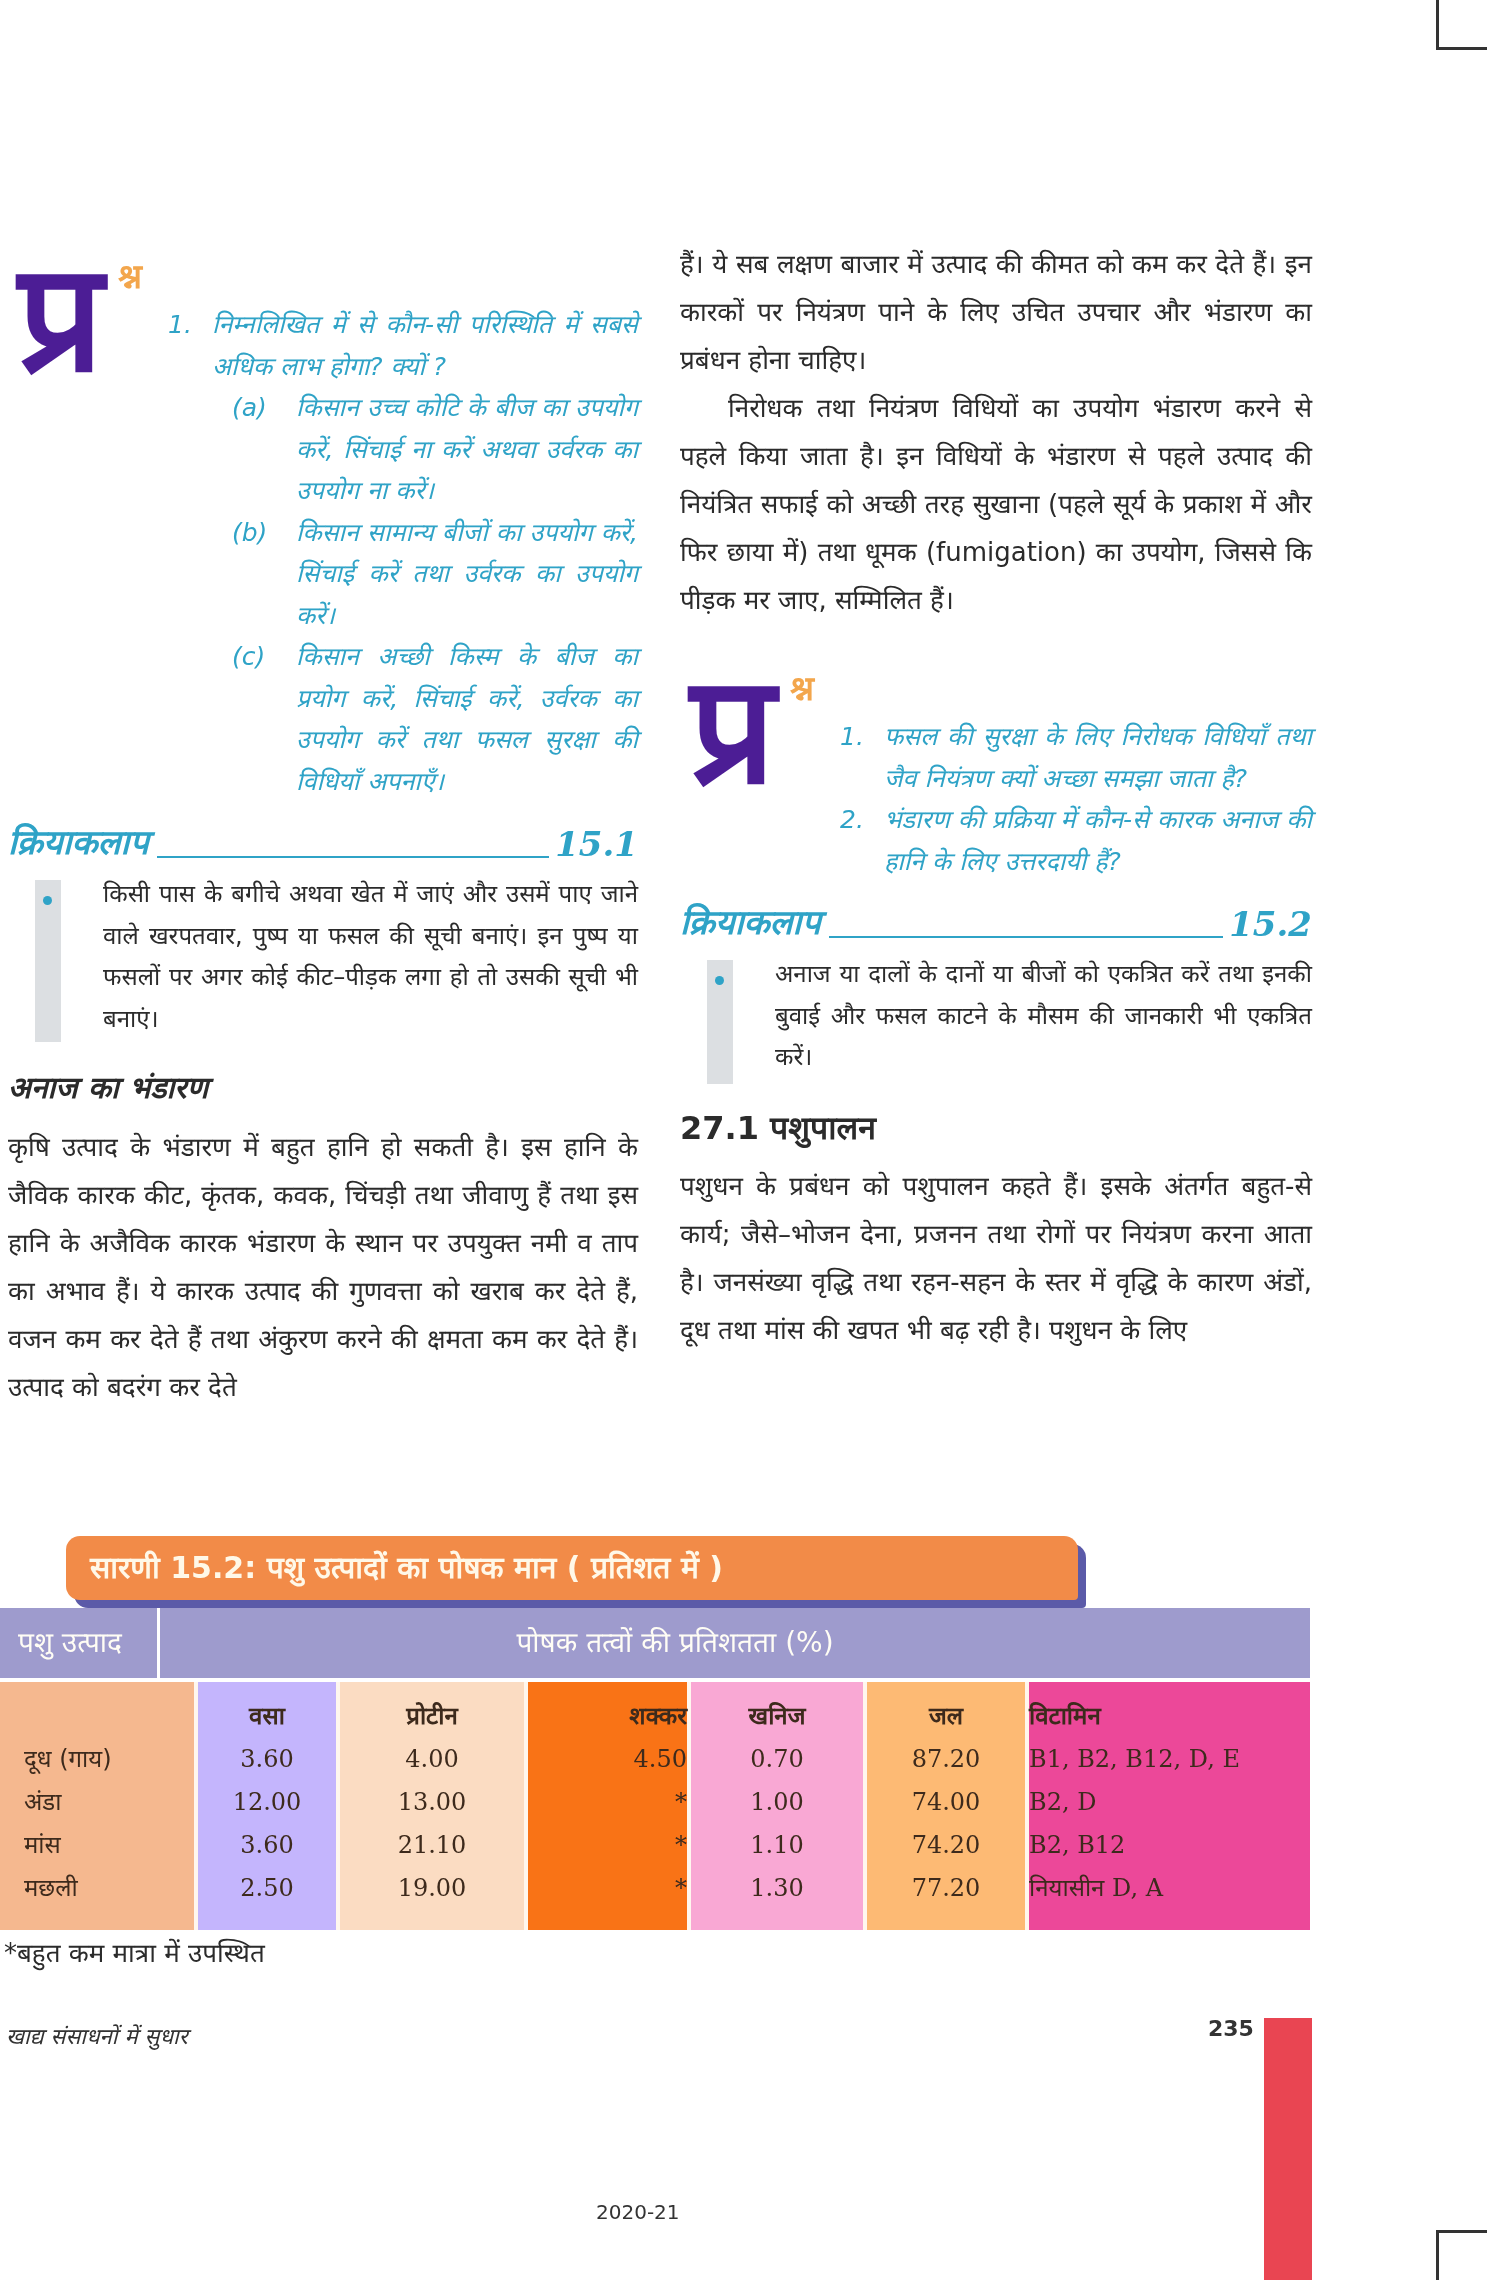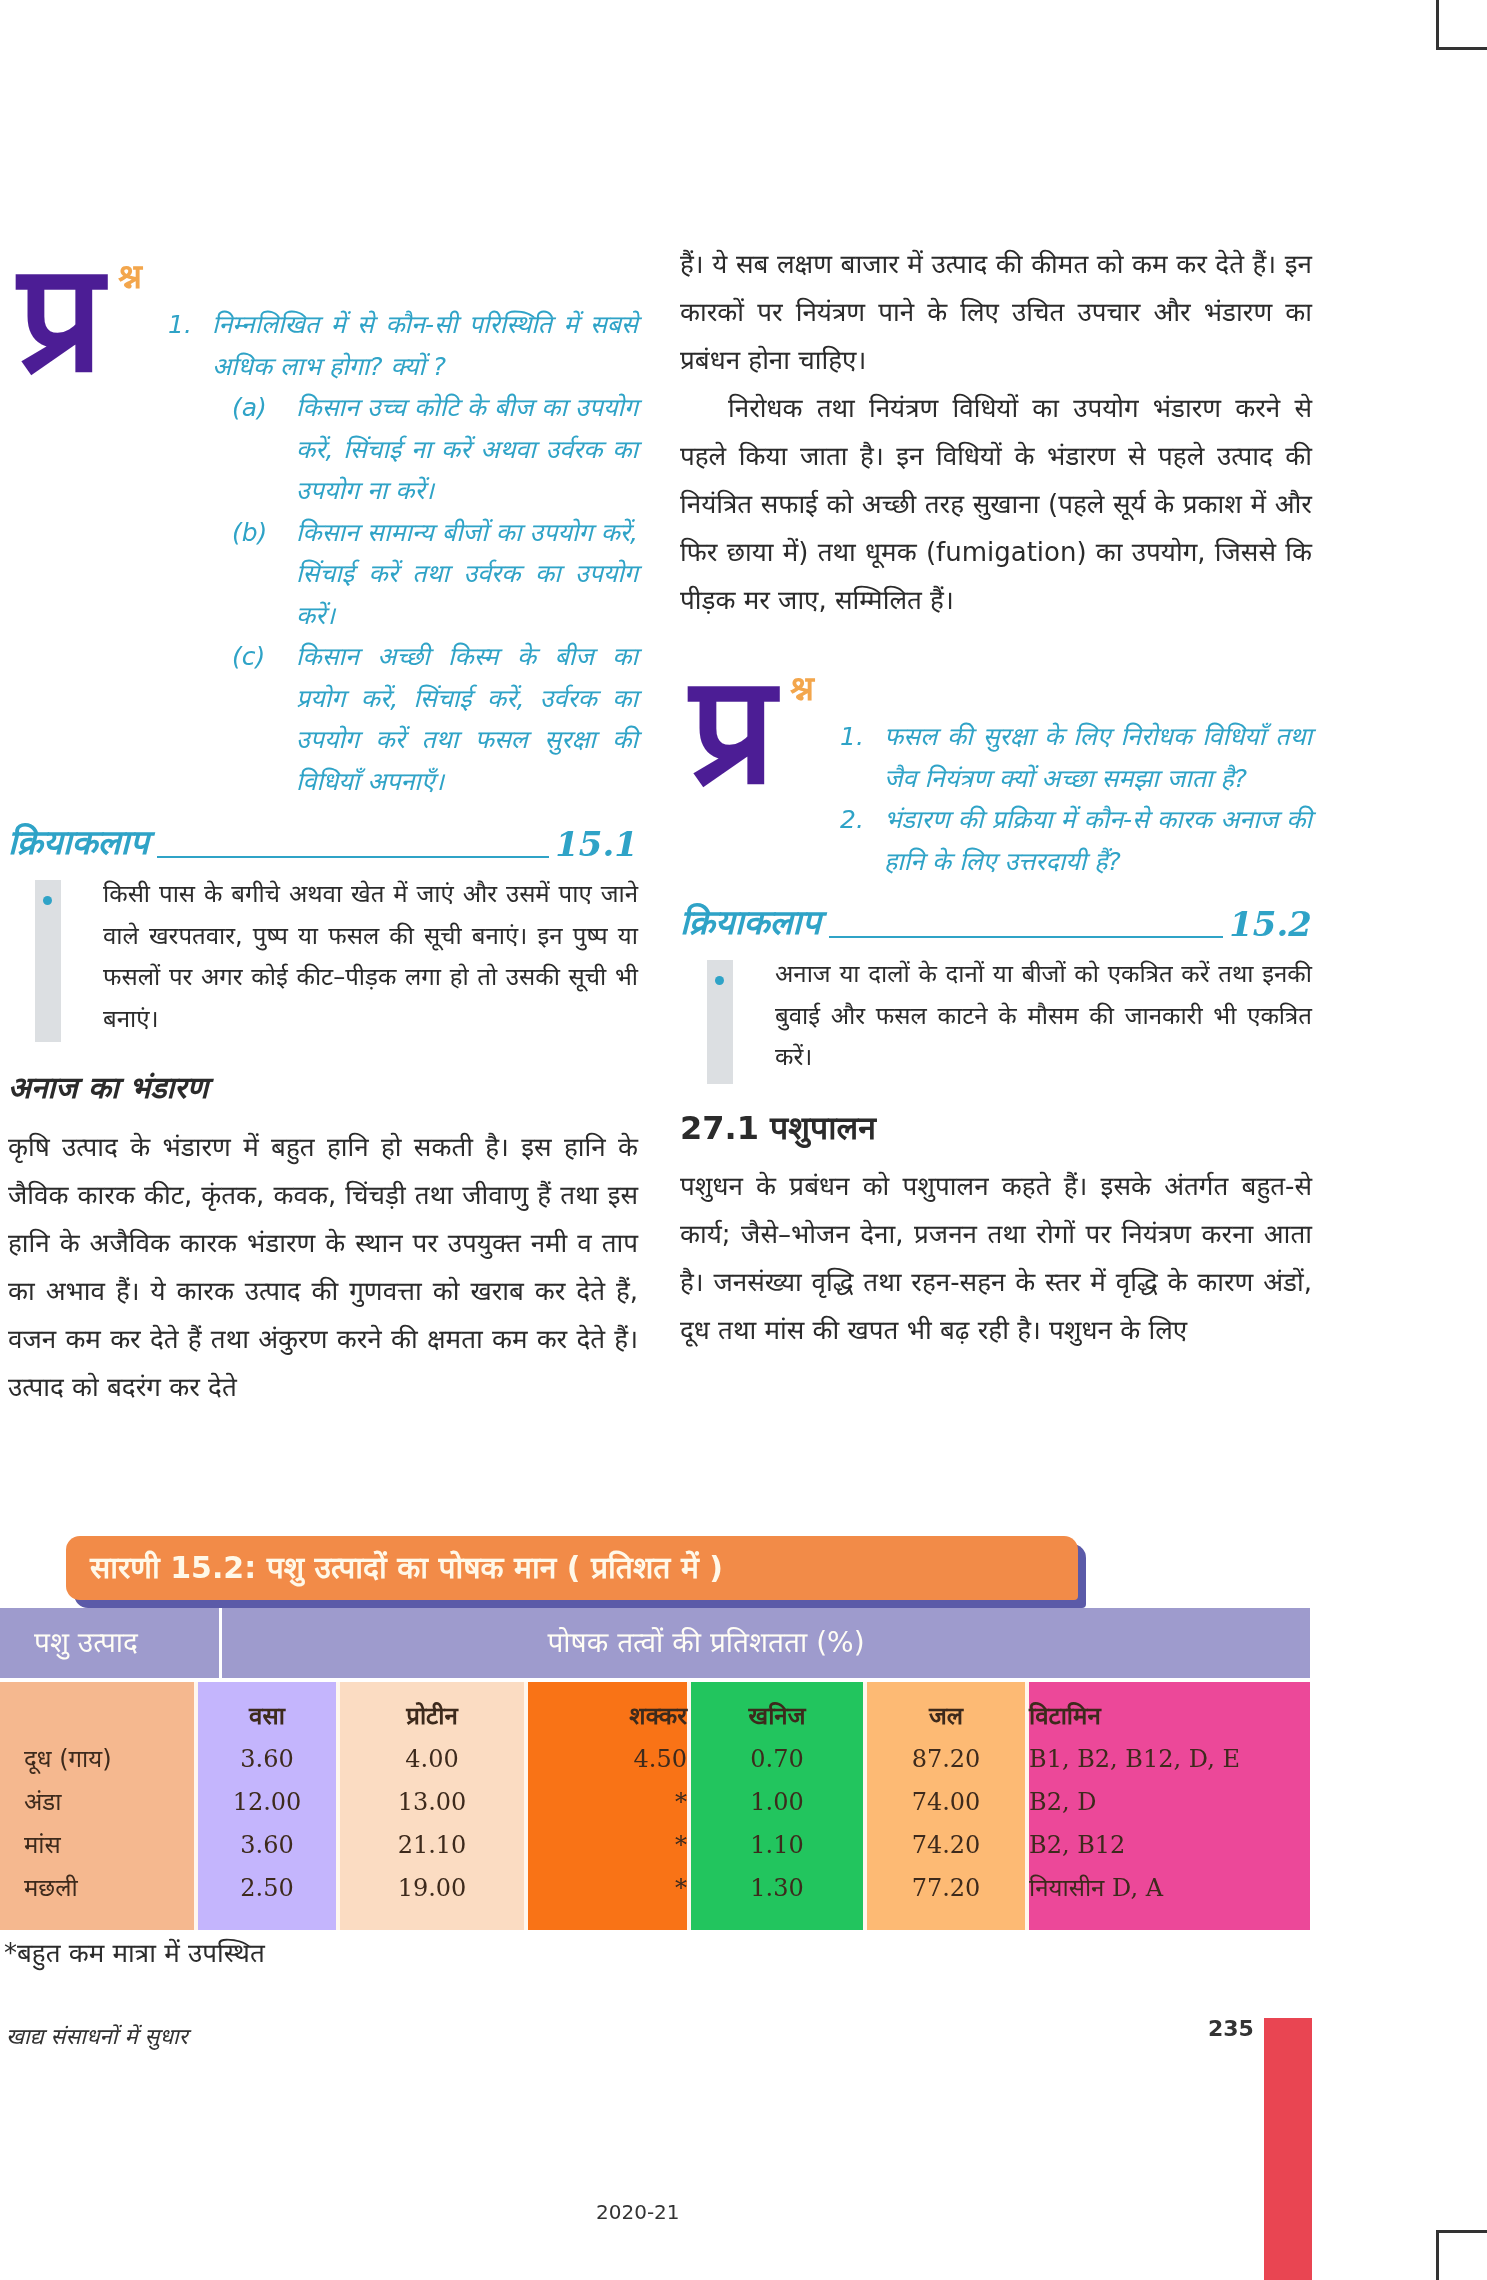--- a/index.html
+++ b/index.html
@@ -47,33 +47,33 @@
   p.body { font-size: 26px; line-height: 48px; margin: 0; text-align: justify; }
   p.indent { text-indent: 48px; }
 
   
   .tbl-title { position: absolute; left: 66px; top: 1536px; width: 1012px; height: 64px;
     background: #f28b48; border-radius: 14px 14px 4px 14px; color: #fff8e8; font-size: 30px;
     font-weight: bold; line-height: 64px; padding-left: 24px; box-sizing: border-box;
     box-shadow: 8px 8px 0 #5b5aa8; }
   .tbl { position: absolute; left: 0; top: 1608px; width: 1310px; }
   .tbl-head { display: flex; height: 70px; background: #9e9bcd; color: #fffdf5; font-size: 28px; }
-  .th-product { width: 222px; border-right: 3px solid #fff; line-height: 70px; padding-left: 34px; box-sizing: border-box; }
+  .th-product { width: 160px; border-right: 3px solid #fff; line-height: 70px; padding-left: 18px; box-sizing: border-box; }
   .th-pct { flex: 1; text-align: center; line-height: 70px; padding-right: 120px; }
   .tbl-sep { height: 4px; background: #fff; }
   .tbl-body { display: flex; height: 248px; font-family: "DejaVu Serif", serif; font-size: 24px; color: #3d2a1c; }
   .tcol { box-sizing: border-box; border-right: 4px solid #fff7ee; padding-top: 12px; }
   .tcol .hdr { font-family: "DejaVu Sans", sans-serif; font-weight: bold; font-size: 24px; height: 44px; line-height: 44px; }
   .tcol .cell { height: 43px; line-height: 43px; }
   .c-prod { width: 198px; background: #f5b88f; padding-left: 24px; font-family: "DejaVu Sans", sans-serif; }
   .c-num { text-align: center; }
   .c1 { width: 142px; background: #c4b5fd; }
   .c2 { width: 188px; background: #fbdcc2; }
   .c3 { width: 163px; background: #f97316; text-align: right; }
-  .c4 { width: 176px; background: #22c55e; }
+  .c4 { width: 176px; background: #f9a8d4; }
   .c5 { width: 162px; background: #fdba74; }
   .c6 { flex: 1; background: #ec4899; border-right: none; }
 
   .footnote { position: absolute; left: 4px; top: 1934px; font-size: 26px; color: #2b2b2b; }
   .foot-left { position: absolute; left: 6px; top: 2020px; font-size: 22px; font-style: italic; color: #333; }
   .page-num { position: absolute; left: 1208px; top: 2016px; font-size: 22px; font-weight: bold; color: #333; }
   .red-bar { position: absolute; left: 1264px; top: 2018px; width: 48px; height: 262px; background: #e94552; }
   .year { position: absolute; left: 596px; top: 2200px; font-size: 20px; color: #333; }
 </style>
 </head>

